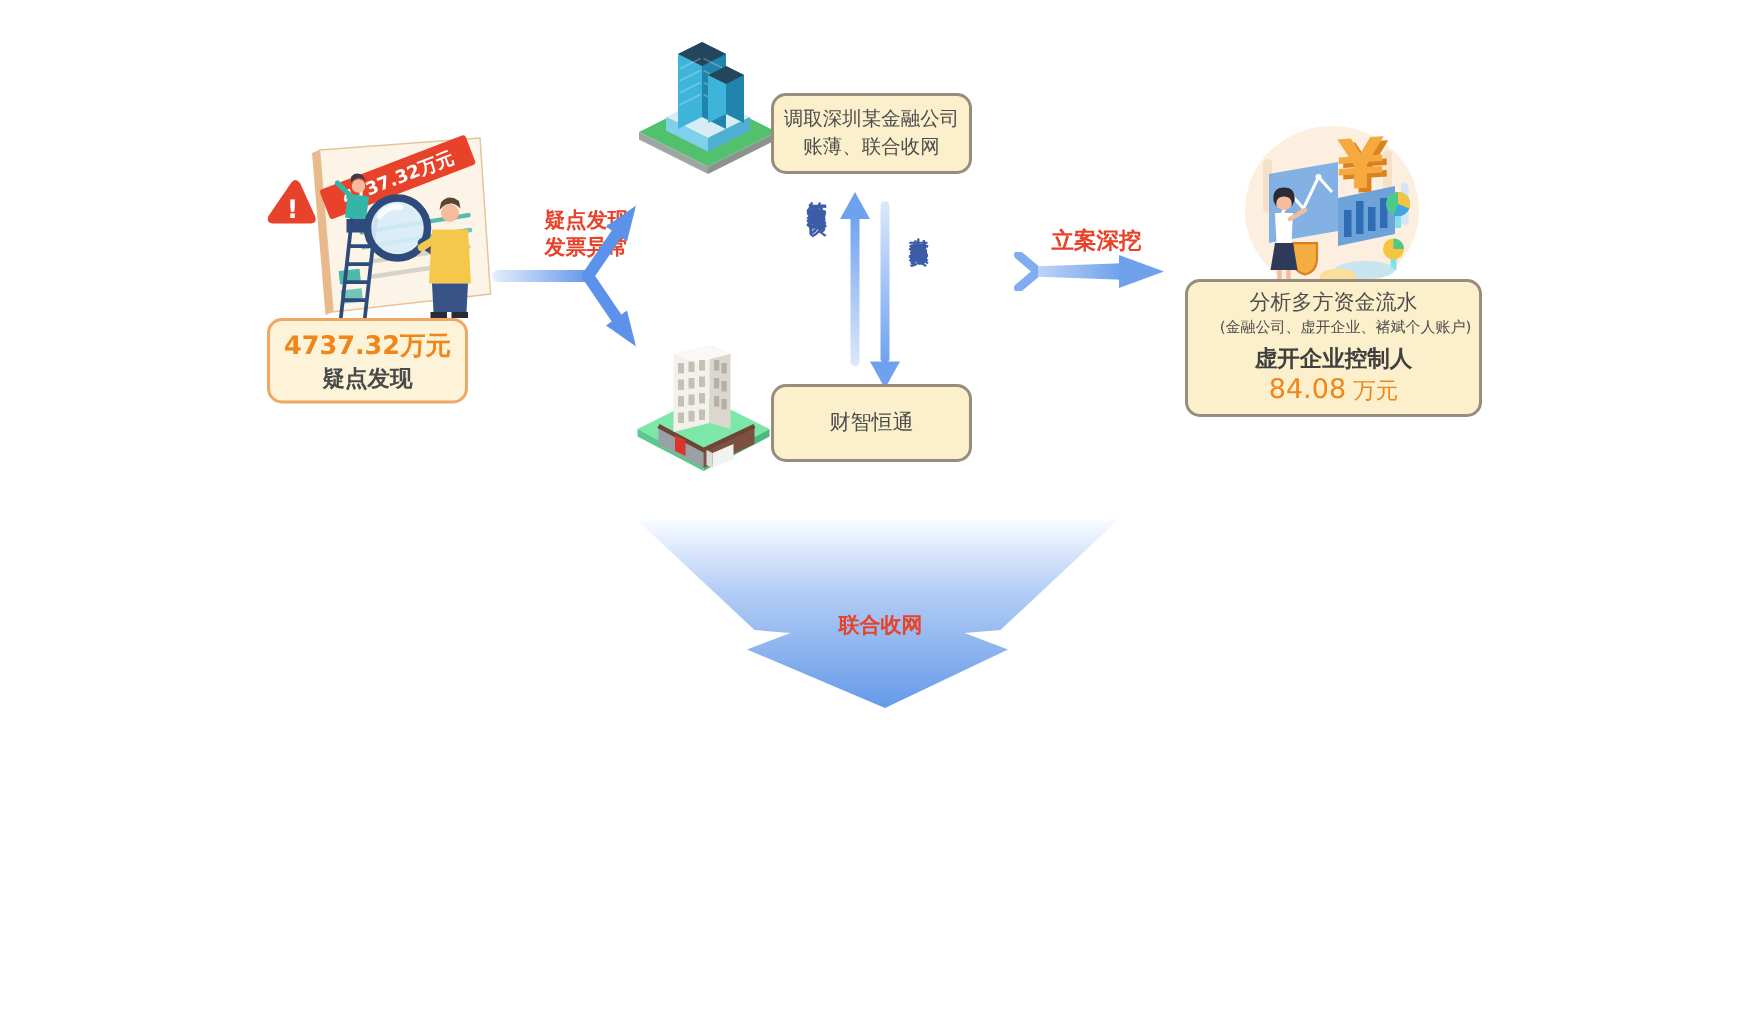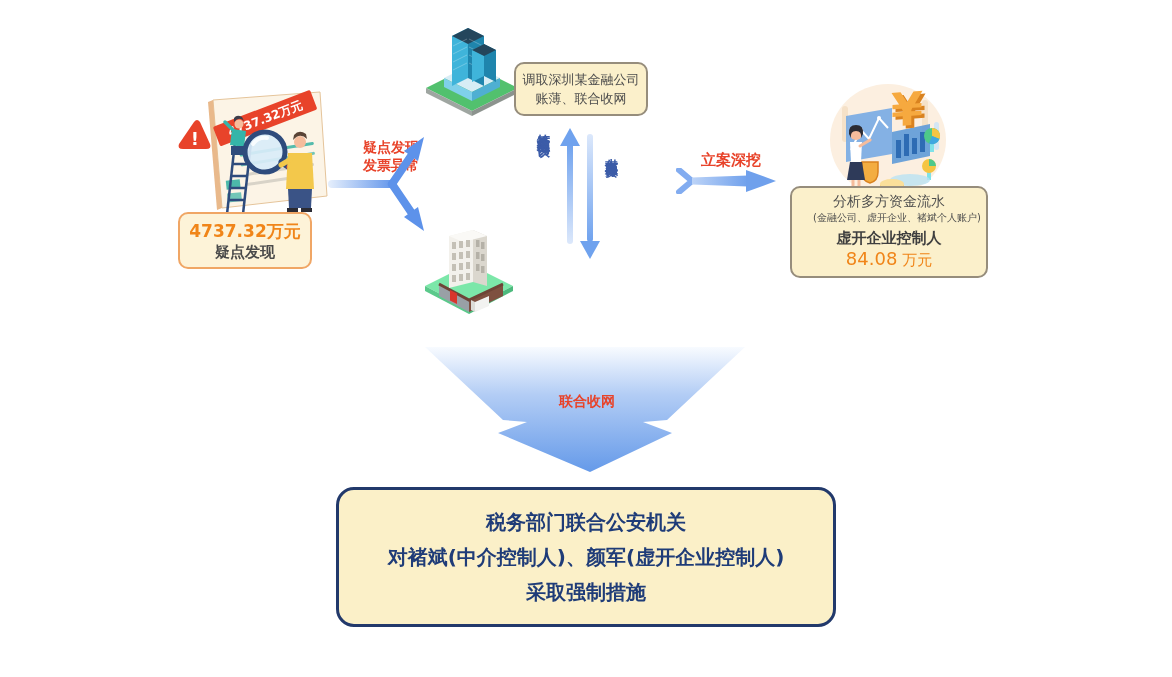--- a/index.html
+++ b/index.html
@@ -27,21 +27,21 @@
   .note-analysis{left:790px;top:186px;width:198px;height:92px;padding:4px 2px;}
   .note-analysis .l1{font-size:14px;line-height:17px;font-family:Liberation Serif, serif;}
   .note-analysis .l2{font-size:10px;line-height:16px;margin-left:16px;}
   .note-analysis .l3{font-size:15px;font-weight:bold;color:#3f3f3f;line-height:20px;margin-top:2px;}
   .note-analysis .l4{font-size:15px;font-weight:normal;color:#f08519;line-height:21px;}
   .note-analysis .l4 .num{font-size:18px;}
   
   .step-label{color:#e8432a;font-weight:bold;}
   .lbl-clue{left:331px;top:138px;font-size:14px;line-height:18px;margin-left:32px;}
   .lbl-case{left:701px;top:151px;font-size:15px;}
-  .lbl-net{left:559px;top:393px;font-size:14px;}
+  .lbl-net{left:559px;top:408px;font-size:14px;}
   
   .vlabel{
     writing-mode:vertical-rl;text-orientation:upright;
     color:#3c5ca8;font-size:13px;font-weight:600;letter-spacing:1px;
   }
   .vlabel-sign{left:534px;top:124px;height:148px;}
   .vlabel-pay{left:602px;top:148px;height:110px;}
   
   .result{
     left:336px;top:487px;width:500px;height:140px;
@@ -223,20 +223,23 @@
       <rect x="53" y="26" width="3.5" height="7"></rect>
         <rect x="58" y="28" width="3.5" height="7"></rect>
       <rect x="53" y="38" width="3.5" height="7"></rect>
         <rect x="58" y="40" width="3.5" height="7"></rect>
     </g>
     <polygon points="27,64 34,67.5 34,78 27,74.5" fill="#d8352c"></polygon>
     <polygon points="52,76 66,70 66,80 52,86" fill="#f2f2f0"></polygon>
     <polygon points="52,76 52,86 48,84 48,74" fill="#dcdcd8"></polygon>
   </svg>
 
+  <div class="abs note note-company">
+    <div class="l">财智恒通</div>
+  </div>
 
   <div class="abs step-label lbl-case">立案深挖</div>
   <svg class="abs" style="left:676px;top:168px;" width="105" height="26" viewBox="0 0 105 26">
     <defs>
       <linearGradient id="gC" x1="0" y1="0" x2="1" y2="0">
         <stop offset="0" stop-color="#bcd3f7"></stop>
           <stop offset="1" stop-color="#6fa0ec"></stop>
       </linearGradient>
     </defs>
     <path d="M3 2 L16 13 L3 24" fill="none" stroke="#82acf0" stroke-width="6" stroke-linecap="round" stroke-linejoin="round"></path>
@@ -315,19 +318,14 @@
       <linearGradient id="gBig" x1="0" y1="0" x2="0" y2="1">
         <stop offset="0" stop-color="#f8fbff"></stop>
         <stop offset="0.38" stop-color="#b3cdf5"></stop>
         <stop offset="1" stop-color="#659ae9"></stop>
       </linearGradient>
     </defs>
     <polygon points="5,7 325,7 247,80 223,82 252,93 170,132 78,93 107,82 83,80" fill="url(#gBig)"></polygon>
   </svg>
   <div class="abs step-label lbl-net">联合收网</div>
 
-  <div class="abs result">
-    <div class="rl">税务部门联合公安机关</div>
-    <div class="rl">对褚斌(中介控制人)、颜军(虚开企业控制人)</div>
-    <div class="rl">采取强制措施</div>
-  </div>
 
 </div>
 
 </body></html>

